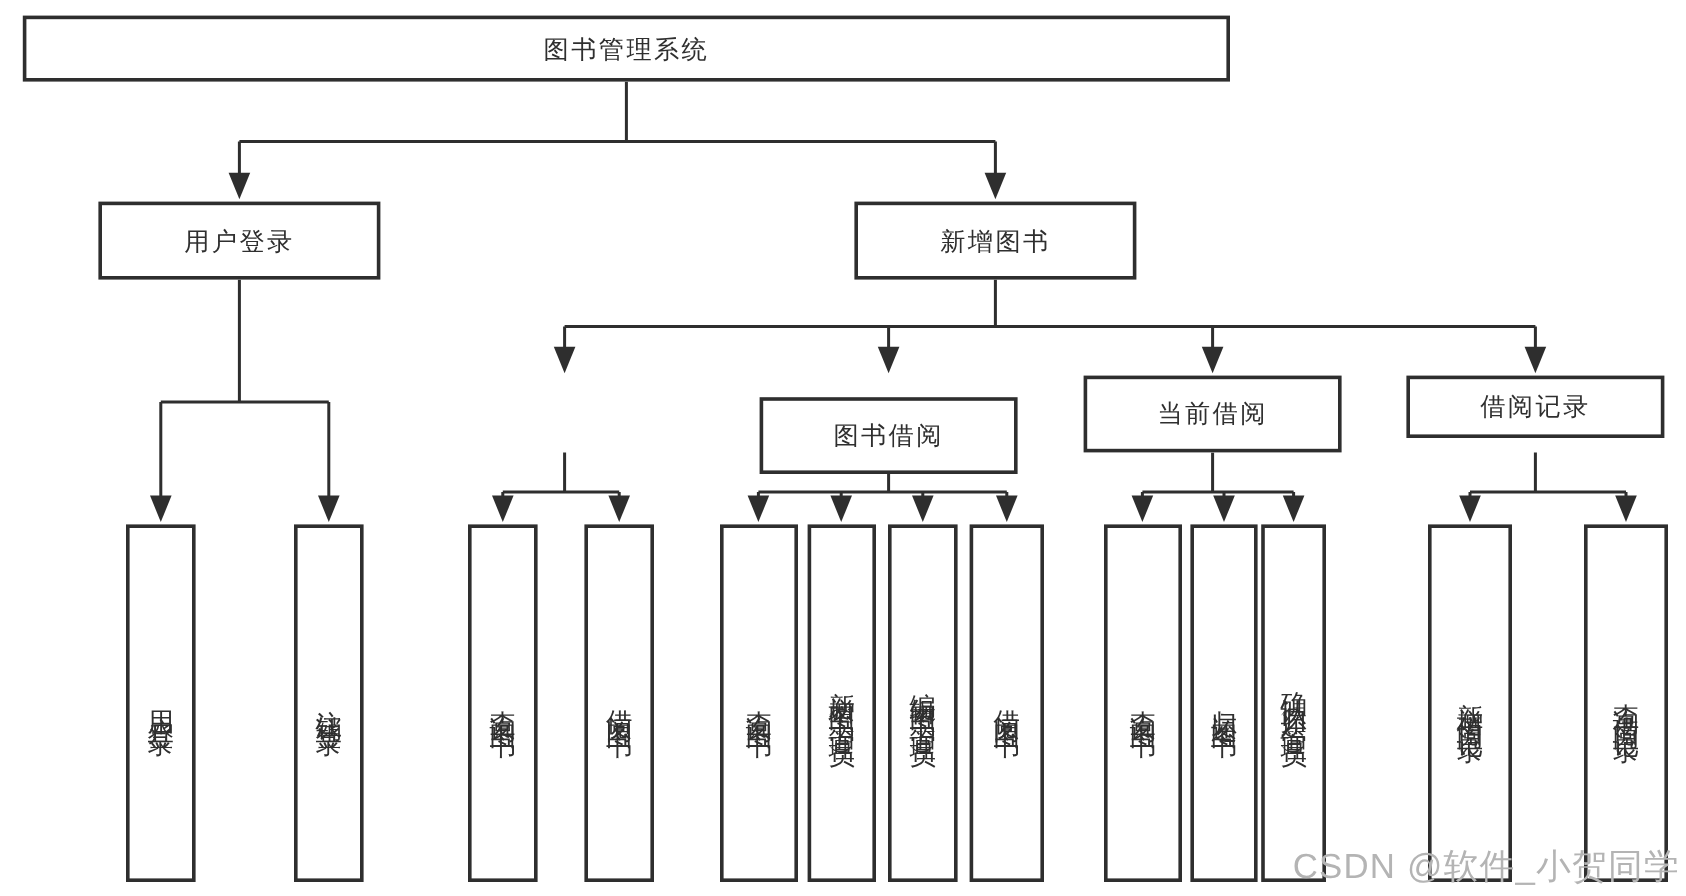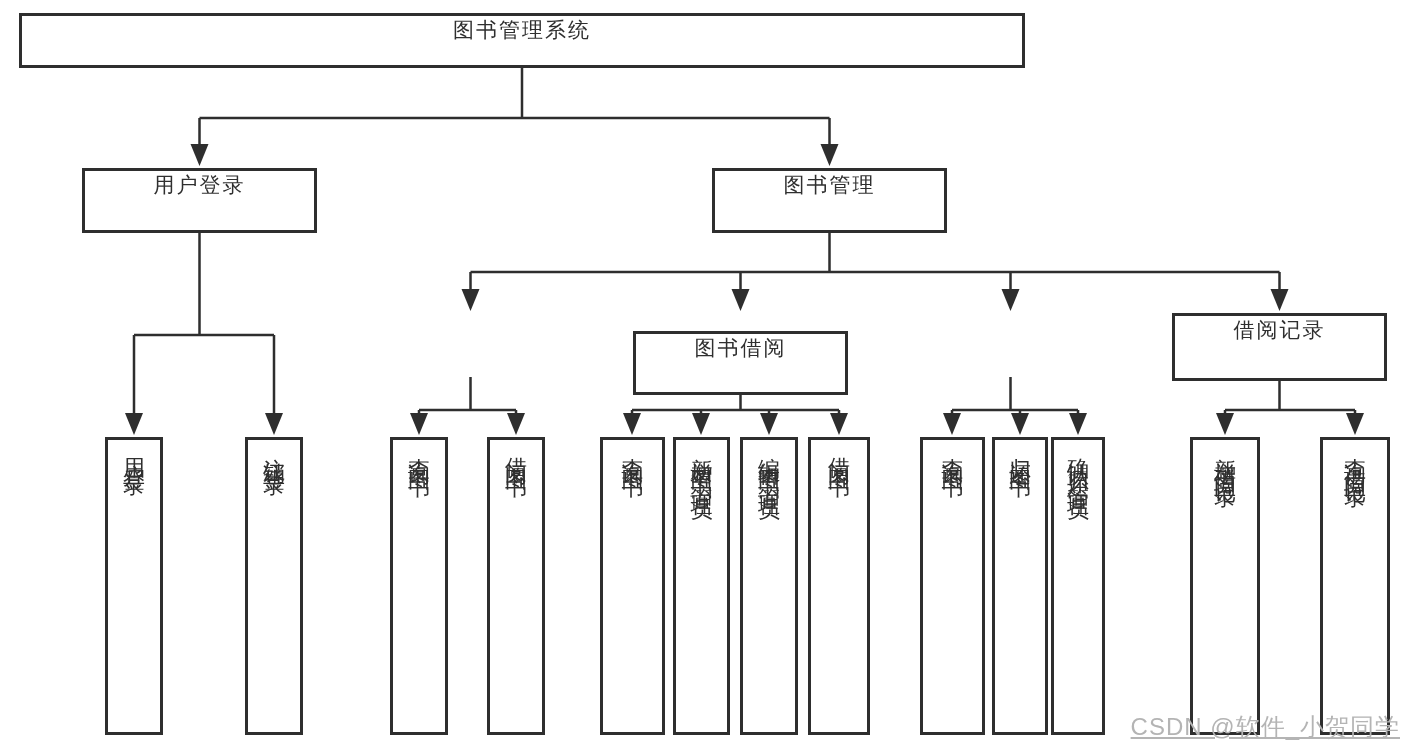--- a/index.html
+++ b/index.html
@@ -20,21 +20,21 @@
     left: 0;
     top: 0;
     z-index: 1;
   }
   .node {
     position: absolute;
     box-sizing: border-box;
     border: 3px solid #2e2e2e;
     background: #ffffff;
     display: flex;
-    align-items: flex-start;
+    align-items: center;
     justify-content: center;
     z-index: 2;
   }
   .hlabel {
     font-size: 21px;
     letter-spacing: 2px;
     color: #2f2f2f;
     white-space: nowrap;
   }
   .vlabel {
@@ -42,26 +42,25 @@
     text-orientation: mixed;
     font-size: 22px;
     letter-spacing: 6px;
     color: #2f2f2f;
     line-height: 1;
   }
   .watermark {
     position: absolute;
     right: 5px;
     bottom: 4px;
-    font-size: 24px;
+    font-size: 29px;
     letter-spacing: 1px;
     color: #b4b4b4;
     z-index: 5;
     white-space: nowrap;
-    text-decoration: underline;
   }
 </style>
 </head>
 <body>
 
 <div id="canvas">
 
   <svg class="connectors" width="1405" height="747" viewBox="0 0 1405 747">
 
     <path d="M522 68 V118 M199.5 118 H829.5 M199.5 118 V148 M829.5 118 V148" stroke="#2e2e2e" stroke-width="2.5" fill="none"></path>
@@ -99,27 +98,30 @@
   </svg>
 
   <div class="node" style="left:19px; top:13px; width:1006px; height:55px;">
     <span class="hlabel">图书管理系统</span>
   </div>
 
   <div class="node" style="left:82px; top:168px; width:235px; height:65px;">
     <span class="hlabel">用户登录</span>
   </div>
   <div class="node" style="left:712px; top:168px; width:235px; height:65px;">
-    <span class="hlabel">图书管理</span>
+    <span class="hlabel">新增图书</span>
   </div>
 
   <div class="node" style="left:633px; top:331px; width:215px; height:64px;">
     <span class="hlabel">图书借阅</span>
   </div>
-  <div class="node" style="left:1172px; top:313px; width:215px; height:68px;">
+  <div class="node" style="left:903px; top:313px; width:215px; height:64px;">
+    <span class="hlabel">当前借阅</span>
+  </div>
+  <div class="node" style="left:1172px; top:313px; width:215px; height:52px;">
     <span class="hlabel">借阅记录</span>
   </div>
 
   <div class="node" style="left:105px; top:437px; width:58px; height:298px;">
     <span class="vlabel">用户登录</span>
   </div>
   <div class="node" style="left:245px; top:437px; width:58px; height:298px;">
     <span class="vlabel">注销登录</span>
   </div>
 

